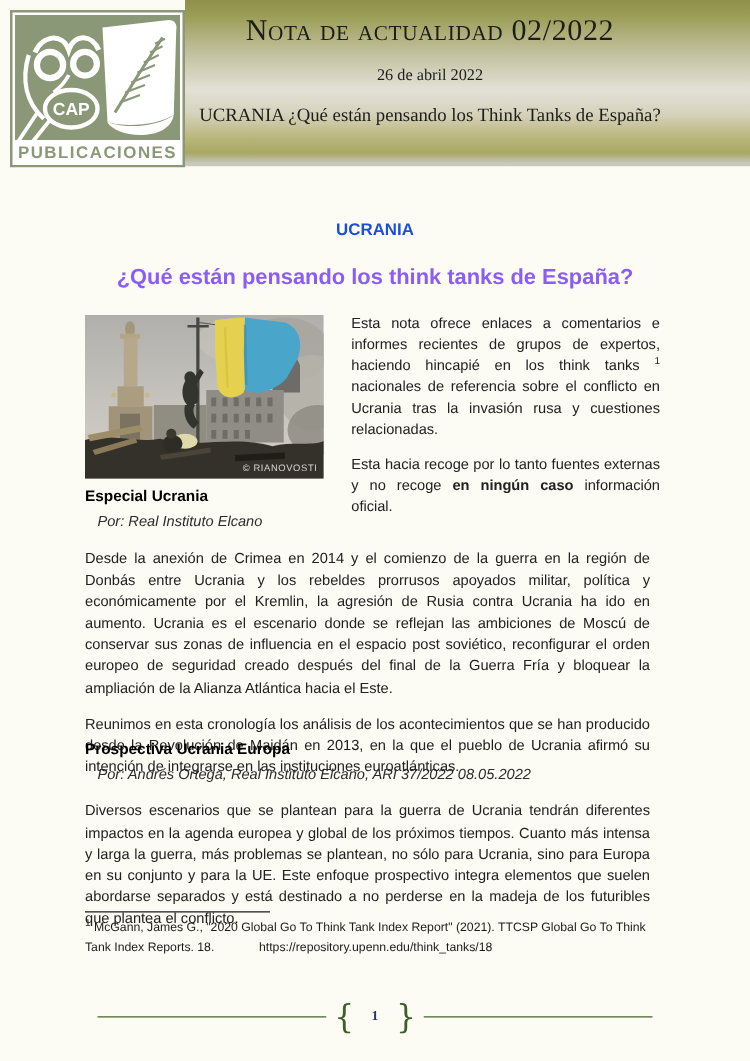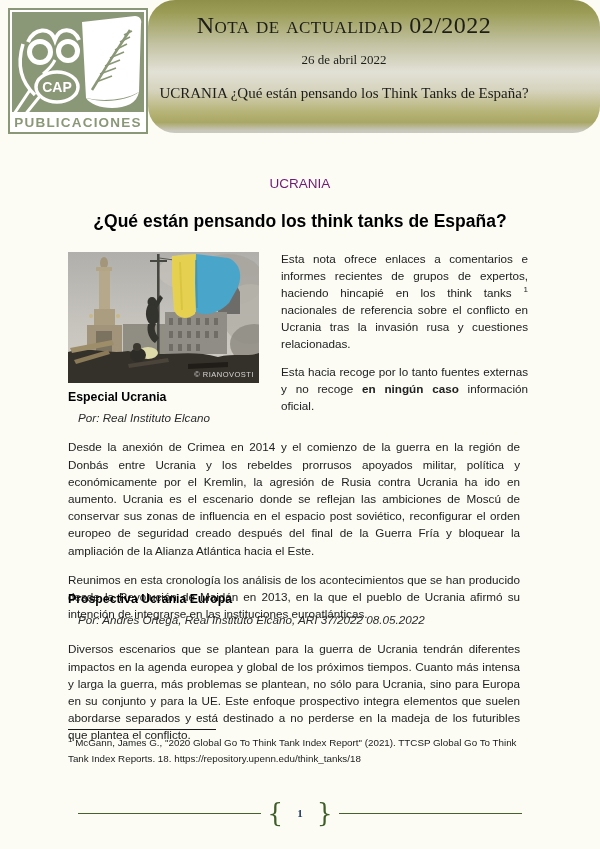--- a/index.html
+++ b/index.html
@@ -8,55 +8,54 @@
     background:#fcfcf5;overflow:hidden;
     font-family:"Liberation Sans","DejaVu Sans",sans-serif;
     color:#212121;
   }
   
   .logo{position:absolute;left:8px;top:8px;width:140px;height:126px;}
   .banner{
     position:absolute;left:148px;top:0;width:452px;height:133px;
     background:linear-gradient(180deg,#8f914a 0%,#9c9e58 10%,#c3c2a2 33%,
       #e2e1d6 54%,#d6d3bd 68%,#b7b478 84%,#a9a765 92%,#c7c6ba 98%,#cbcac2 100%);
-    border-radius:27px;
   }
   .b-title,.b-date,.b-sub{
     position:absolute;left:10px;right:70px;text-align:center;
     font-family:"Liberation Serif","DejaVu Serif",serif;color:#1d1d1a;
   }
   .b-title{top:12px;font-size:24px;font-variant:small-caps;letter-spacing:.5px;}
   .b-date{top:52px;font-size:13px;}
   .b-sub{top:85px;font-size:15px;}
   
   .kicker{position:absolute;top:176px;left:0;right:0;text-align:center;
-    font-size:13.5px;font-weight:normal;color:#701a75;}
+    font-size:13.5px;font-weight:bold;color:#1d4ed8;}
   .main-title{position:absolute;top:211px;left:0;right:0;text-align:center;
-    font-size:17.5px;font-weight:bold;color:#000000;}
+    font-size:17.5px;font-weight:bold;color:#8b5cf6;}
   
   .photo{position:absolute;left:68px;top:252px;width:191px;height:131px;}
   
   .intro{position:absolute;left:281px;top:250px;width:247px;
     font-size:11.7px;line-height:17px;text-align:justify;}
   .intro p{margin:0;}
   .intro p + p{margin-top:11px;}
   sup{font-size:8px;line-height:0;}
   
   .section{position:absolute;left:68px;width:464px;
     font-size:11.7px;line-height:17.2px;}
   .sec1{top:389px;}
   .sec2{top:591px;}
   .sec-h{margin:0;font-size:12.3px;font-weight:bold;color:#000000;}
   .byline{margin:3px 0 0 10px;font-style:italic;font-size:11.7px;color:#2b2b2b;}
   .section p.para{margin:12px 12px 0 0;text-align:justify;}
   
   .footnote{position:absolute;left:68px;top:729px;width:468px;
     font-size:9.8px;line-height:15.5px;color:#1a1a1a;}
   .fn-rule{width:148px;border-top:1px solid #1a1a1a;margin:0 0 5px 0;}
-  .fn-url{color:#1a1a1a;text-decoration:none;}
+  .fn-url{color:#1a1a1a;text-decoration:none;margin-left:33px;}
   
   .footer{position:absolute;left:78px;right:78px;top:799px;height:28px;
     display:flex;align-items:center;}
   .fline{flex:1;height:1px;background:#44632a;}
   .bracket{font-family:"DejaVu Serif","Liberation Serif",serif;
     font-size:25px;color:#3e5d27;line-height:1;padding:0 6px;
     transform:scaleY(1.05);}
   .pagenum{font-family:"Liberation Serif",serif;font-size:11px;font-weight:bold;
     color:#203864;padding:0 8px;}
 </style>

